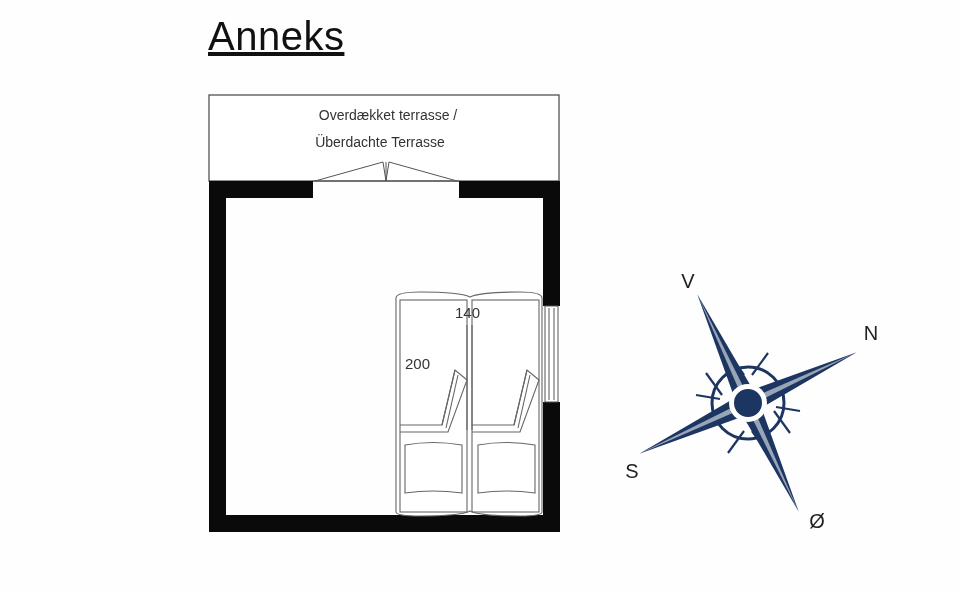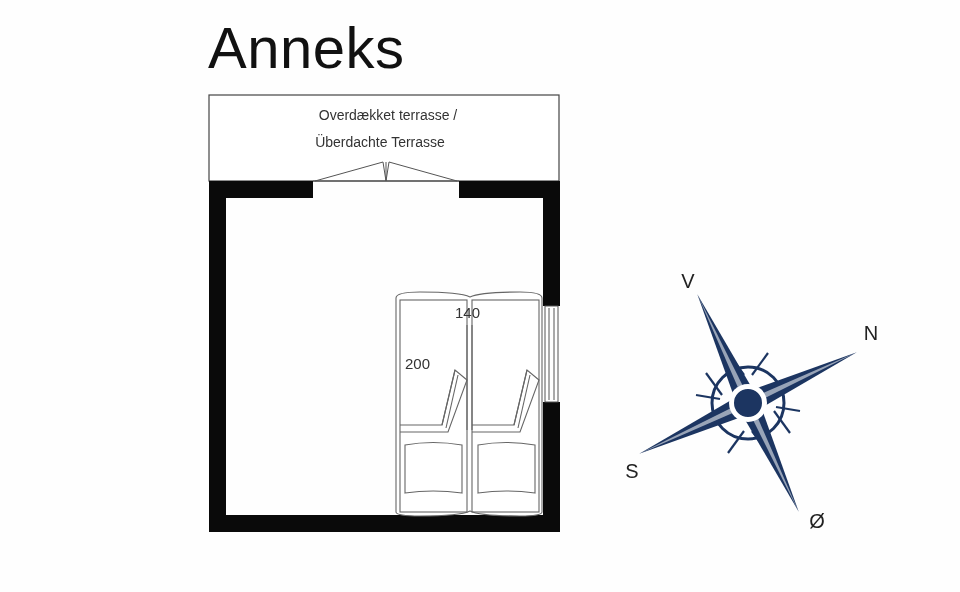--- a/index.html
+++ b/index.html
@@ -6,23 +6,24 @@
   body {
     width: 960px; height: 592px;
     background: #fefefe;
     position: relative;
     overflow: hidden;
     font-family: "Liberation Sans", sans-serif;
   }
   .title {
     position: absolute;
     left: 208px; top: 14px;
-    font-size: 58px;
+    font-size: 40px;
     color: #111;
     letter-spacing: 0.5px;
+    text-decoration: underline;
   }
   svg { position: absolute; left: 0; top: 0; }
   .plan-text { font-family: "Liberation Sans", sans-serif; fill: #333; }
   .compass-label { font-family: "Liberation Sans", sans-serif; fill: #222; font-size: 20px; }
 </style>
 </head>
 <body>
 
 <div class="title">Anneks</div>
 

